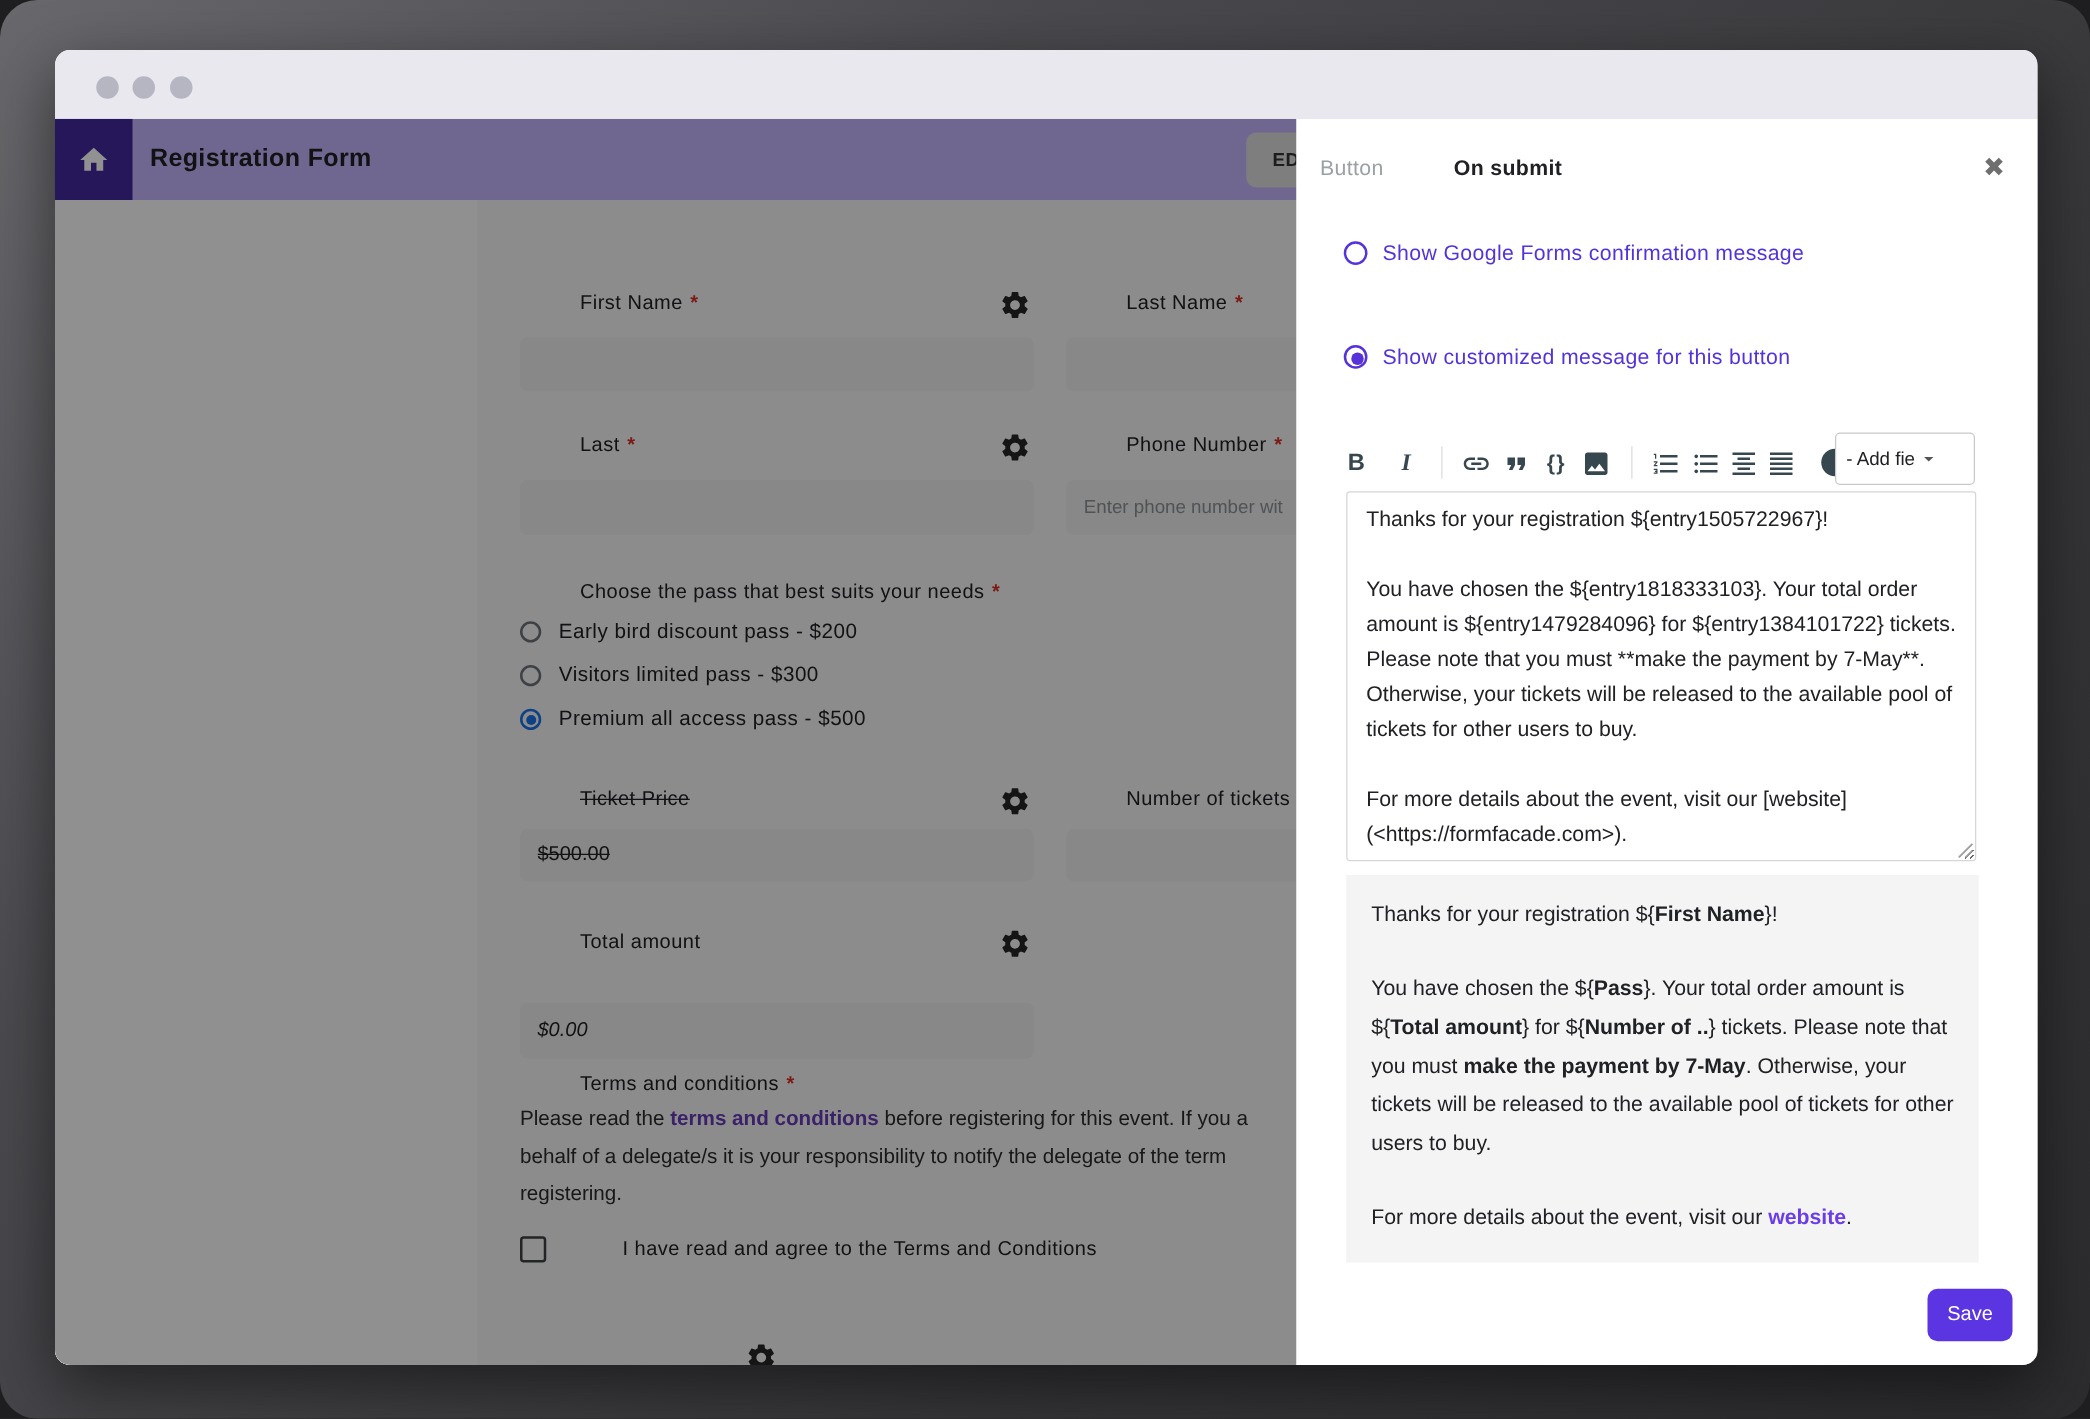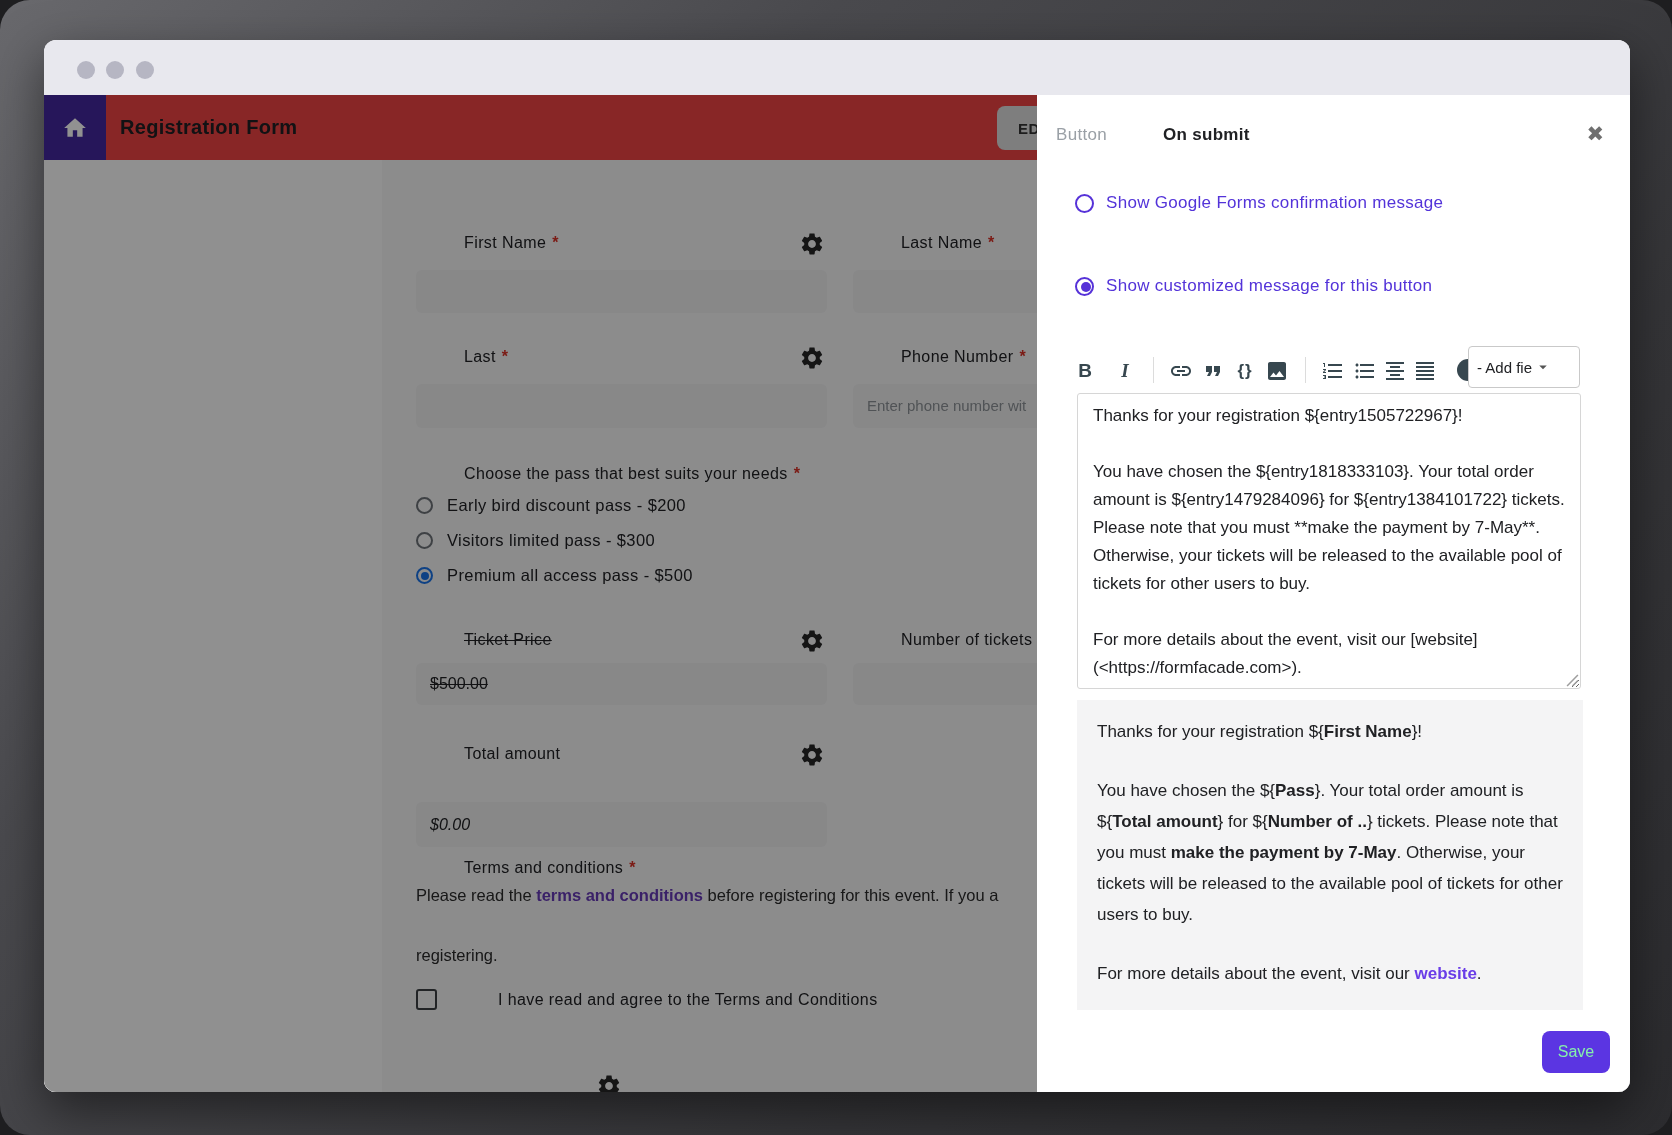--- a/index.html
+++ b/index.html
@@ -4,21 +4,21 @@
 <style>
   html,body{margin:0;padding:0;background:#1e1e20;font-family:"Liberation Sans","DejaVu Sans",sans-serif;}
   *{box-sizing:border-box;}
   .stage{position:relative;width:1672px;height:1135px;background:linear-gradient(135deg,#69696d 0%,#4a4a4e 30%,#353538 70%,#2c2c2f 100%);border-radius:30px;overflow:hidden;}
   .window{position:absolute;left:44px;top:40px;width:1586px;height:1052px;background:#ffffff;border-radius:12px;overflow:hidden;box-shadow:0 18px 50px rgba(0,0,0,.5);}
   .chrome{position:absolute;left:0;top:0;width:100%;height:55px;background:#e8e8ee;}
   .dot{position:absolute;top:21px;width:18px;height:18px;border-radius:50%;background:#b6b6c3;}
   .app{position:absolute;left:0;top:55px;width:1586px;height:997px;background:#ffffff;overflow:hidden;}
 
   
-  .app-header{position:absolute;left:0;top:0;width:100%;height:65px;background:#ef4444;}
+  .app-header{position:absolute;left:0;top:0;width:100%;height:65px;background:#c4b5fd;}
   .home-btn{position:absolute;left:0;top:0;width:62px;height:65px;background:#43279f;display:flex;align-items:center;justify-content:center;cursor:pointer;}
   .page-title{position:absolute;left:76px;top:0;height:65px;line-height:65px;font-size:20px;font-weight:600;letter-spacing:.3px;color:#202124;}
   .edit-btn{position:absolute;left:953px;top:11px;width:78px;height:44px;background:#dedede;border-radius:8px;border:none;font-size:15px;font-weight:700;color:#333;letter-spacing:.5px;font-family:inherit;}
   .content{position:absolute;left:0;top:65px;width:100%;height:932px;background:#f6f6f7;}
   .side-col{position:absolute;left:0;top:0;width:338px;height:100%;background:#fdfdfd;}
   .f-label{position:absolute;font-size:16px;color:#202124;letter-spacing:.4px;font-weight:500;white-space:nowrap;margin-left:48px;}
   .req{color:#d93025;margin-left:6px;font-weight:700;}
   .f-input{position:absolute;background:#efefef;border:none;border-radius:6px;font-size:16px;color:#202124;padding:0 14px;font-family:inherit;}
   .f-input::placeholder{color:#8d9297;font-size:15px;}
   .gear{position:absolute;width:28px;height:28px;border:none;background:transparent;padding:0;cursor:pointer;}
@@ -35,42 +35,42 @@
   .register-btn{position:absolute;left:376px;top:897px;width:153px;height:58px;background:#121212;border:none;border-radius:8px;color:#e9e9e9;font-size:14px;font-weight:700;letter-spacing:2.5px;display:flex;align-items:center;justify-content:center;gap:12px;font-family:inherit;cursor:pointer;}
   .register-btn svg{width:20px;height:20px;fill:#e9e9e9;}
   .overlay{position:absolute;left:0;top:0;width:1586px;height:997px;background:rgba(0,0,0,.43);z-index:50;}
 
   
   .panel{position:absolute;left:993px;top:0;width:593px;height:997px;background:#ffffff;z-index:100;}
   .tab{position:absolute;top:30px;font-size:17px;letter-spacing:.3px;background:none;border:none;font-family:inherit;cursor:pointer;padding:0;}
   .tab.inactive{color:#9aa0a6;}
   .tab.active{color:#202124;font-weight:600;}
   .close-x{position:absolute;right:20px;top:26px;border:none;background:none;font-size:21px;color:#6f6f6f;font-weight:700;cursor:pointer;font-family:inherit;}
-  .p-radio-row{position:absolute;display:flex;align-items:center;gap:12px;cursor:pointer;}
+  .p-radio-row{position:absolute;display:flex;gap:12px;cursor:pointer;}
   .p-radio{width:19px;height:19px;border-radius:50%;border:2px solid #5632d8;position:relative;flex:0 0 auto;}
   .p-radio.sel::after{content:"";position:absolute;left:3.5px;top:3.5px;width:10px;height:10px;border-radius:50%;background:#5632d8;}
   .p-radio-lab{font-size:17px;color:#5333d9;letter-spacing:.3px;white-space:nowrap;}
   .tb-btn{position:absolute;top:262px;width:28px;height:28px;border:none;background:none;padding:0;display:flex;align-items:center;justify-content:center;cursor:pointer;}
   .tb-btn svg{width:24px;height:24px;fill:#37474f;}
   .tb-sep{position:absolute;top:262px;width:1px;height:26px;background:#dcdcdc;}
   .tb-b{font-size:19px;font-weight:800;color:#37474f;}
   .tb-i{font-size:19px;font-style:italic;font-weight:700;font-family:"Liberation Serif","DejaVu Serif",serif;color:#37474f;}
   .tb-braces{font-size:17px;font-weight:700;color:#37474f;letter-spacing:1px;}
   .tb-circle{position:absolute;left:420px;top:264px;width:22px;height:22px;border-radius:50%;background:#37474f;}
   .add-field{position:absolute;left:431px;top:251px;width:112px;height:42px;background:#fff;border:1px solid #c9c9c9;border-radius:4px;display:flex;align-items:center;padding:0 8px;overflow:hidden;cursor:pointer;z-index:5;}
   .add-field span{font-size:15px;color:#202124;white-space:nowrap;}
   .add-field svg{width:18px;height:18px;fill:#555;flex:0 0 auto;margin-left:2px;}
   .editor-wrap{position:absolute;left:40px;top:298px;width:504px;height:296px;}
   .editor{position:absolute;inset:0;width:100%;height:100%;border:1px solid #d6d6d6;border-radius:3px;resize:vertical;padding:8px 15px;font-size:17px;line-height:28px;color:#202124;font-family:inherit;overflow:hidden;}
   .grip{position:absolute;right:2px;bottom:2px;width:13px;height:13px;pointer-events:none;}
   .preview{position:absolute;left:40px;top:605px;width:506px;height:310px;background:#f4f4f5;padding:16px 20px;font-size:17px;line-height:31px;color:#202124;overflow:hidden;}
   .preview p{margin:0 0 28px 0;}
   .preview .b{font-weight:700;}
   .preview .lnk,.plink{color:#6a3de8;font-weight:700;}
-  .save-btn{position:absolute;left:505px;top:936px;width:68px;height:42px;background:#5b35e2;color:#86efac;border:none;border-radius:8px;font-size:16px;font-family:inherit;cursor:pointer;}
+  .save-btn{position:absolute;left:505px;top:936px;width:68px;height:42px;background:#5b35e2;color:#ffffff;border:none;border-radius:8px;font-size:16px;font-family:inherit;cursor:pointer;}
 </style>
 </head>
 <body>
 
 <div class="stage">
   <div class="window">
     <div class="chrome">
       <div class="dot" style="left:33px"></div>
       <div class="dot" style="left:62px"></div>
       <div class="dot" style="left:92px"></div>
@@ -130,20 +130,21 @@
         <input class="f-input" style="left: 809px; top: 503px; width: 380px; height: 42px;">
 
         <div class="f-label" style="left:372px;top:585px">Total amount</div>
         <button class="gear" style="left:754px;top:582px"><svg viewBox="0 0 24 24">
               <path d="M19.14 12.94c.04-.3.06-.61.06-.94 0-.32-.02-.64-.07-.94l2.03-1.58c.18-.14.23-.41.12-.61l-1.92-3.32c-.12-.22-.37-.29-.59-.22l-2.39.96c-.5-.38-1.03-.7-1.62-.94L14.4 2.81c-.04-.24-.24-.41-.48-.41h-3.84c-.24 0-.43.17-.47.41l-.36 2.54c-.59.24-1.13.57-1.62.94l-2.39-.96c-.22-.08-.47 0-.59.22L2.74 8.87c-.12.21-.08.47.12.61l2.03 1.58c-.05.3-.09.63-.09.94s.02.64.07.94l-2.03 1.58c-.18.14-.23.41-.12.61l1.92 3.32c.12.22.37.29.59.22l2.39-.96c.5.38 1.03.7 1.62.94l.36 2.54c.05.24.24.41.48.41h3.84c.24 0 .44-.17.47-.41l.36-2.54c.59-.24 1.13-.56 1.62-.94l2.39.96c.22.08.47 0 .59-.22l1.92-3.32c.12-.22.07-.47-.12-.61l-2.01-1.58zM12 15.6c-1.98 0-3.6-1.62-3.6-3.6s1.62-3.6 3.6-3.6 3.6 1.62 3.6 3.6-1.62 3.6-3.6 3.6z"></path>
             </svg></button>
         <input class="f-input" style="left: 372px; top: 642px; width: 411px; height: 45px; font-style: italic;" value="$0.00">
 
         <div class="f-label" style="left:372px;top:699px"><span>Terms and conditions</span><span class="req">*</span></div>
         <div class="terms-line" style="left:372px;top:726px"><span>Please read the </span><span class="lnk">terms and conditions</span><span> before registering for this event. If you a</span></div>
+        <div class="terms-line" style="left:372px;top:756px"><span>behalf of a delegate/s it is your responsibility to notify the delegate of the term</span></div>
         <div class="terms-line" style="left:372px;top:786px"><span>registering.</span></div>
         <div class="checkbox" style="left:372px;top:829px"></div>
         <div class="f-label" style="left:406px;top:831px">I have read and agree to the Terms and Conditions</div>
 
         <button class="gear" style="left:551px;top:913px"><svg viewBox="0 0 24 24">
               <path d="M19.14 12.94c.04-.3.06-.61.06-.94 0-.32-.02-.64-.07-.94l2.03-1.58c.18-.14.23-.41.12-.61l-1.92-3.32c-.12-.22-.37-.29-.59-.22l-2.39.96c-.5-.38-1.03-.7-1.62-.94L14.4 2.81c-.04-.24-.24-.41-.48-.41h-3.84c-.24 0-.43.17-.47.41l-.36 2.54c-.59.24-1.13.57-1.62.94l-2.39-.96c-.22-.08-.47 0-.59.22L2.74 8.87c-.12.21-.08.47.12.61l2.03 1.58c-.05.3-.09.63-.09.94s.02.64.07.94l-2.03 1.58c-.18.14-.23.41-.12.61l1.92 3.32c.12.22.37.29.59.22l2.39-.96c.5.38 1.03.7 1.62.94l.36 2.54c.05.24.24.41.48.41h3.84c.24 0 .44-.17.47-.41l.36-2.54c.59-.24 1.13-.56 1.62-.94l2.39.96c.22.08.47 0 .59-.22l1.92-3.32c.12-.22.07-.47-.12-.61l-2.01-1.58zM12 15.6c-1.98 0-3.6-1.62-3.6-3.6s1.62-3.6 3.6-3.6 3.6 1.62 3.6 3.6-1.62 3.6-3.6 3.6z"></path>
             </svg></button>
       </div>
 
       <div class="overlay"></div>

